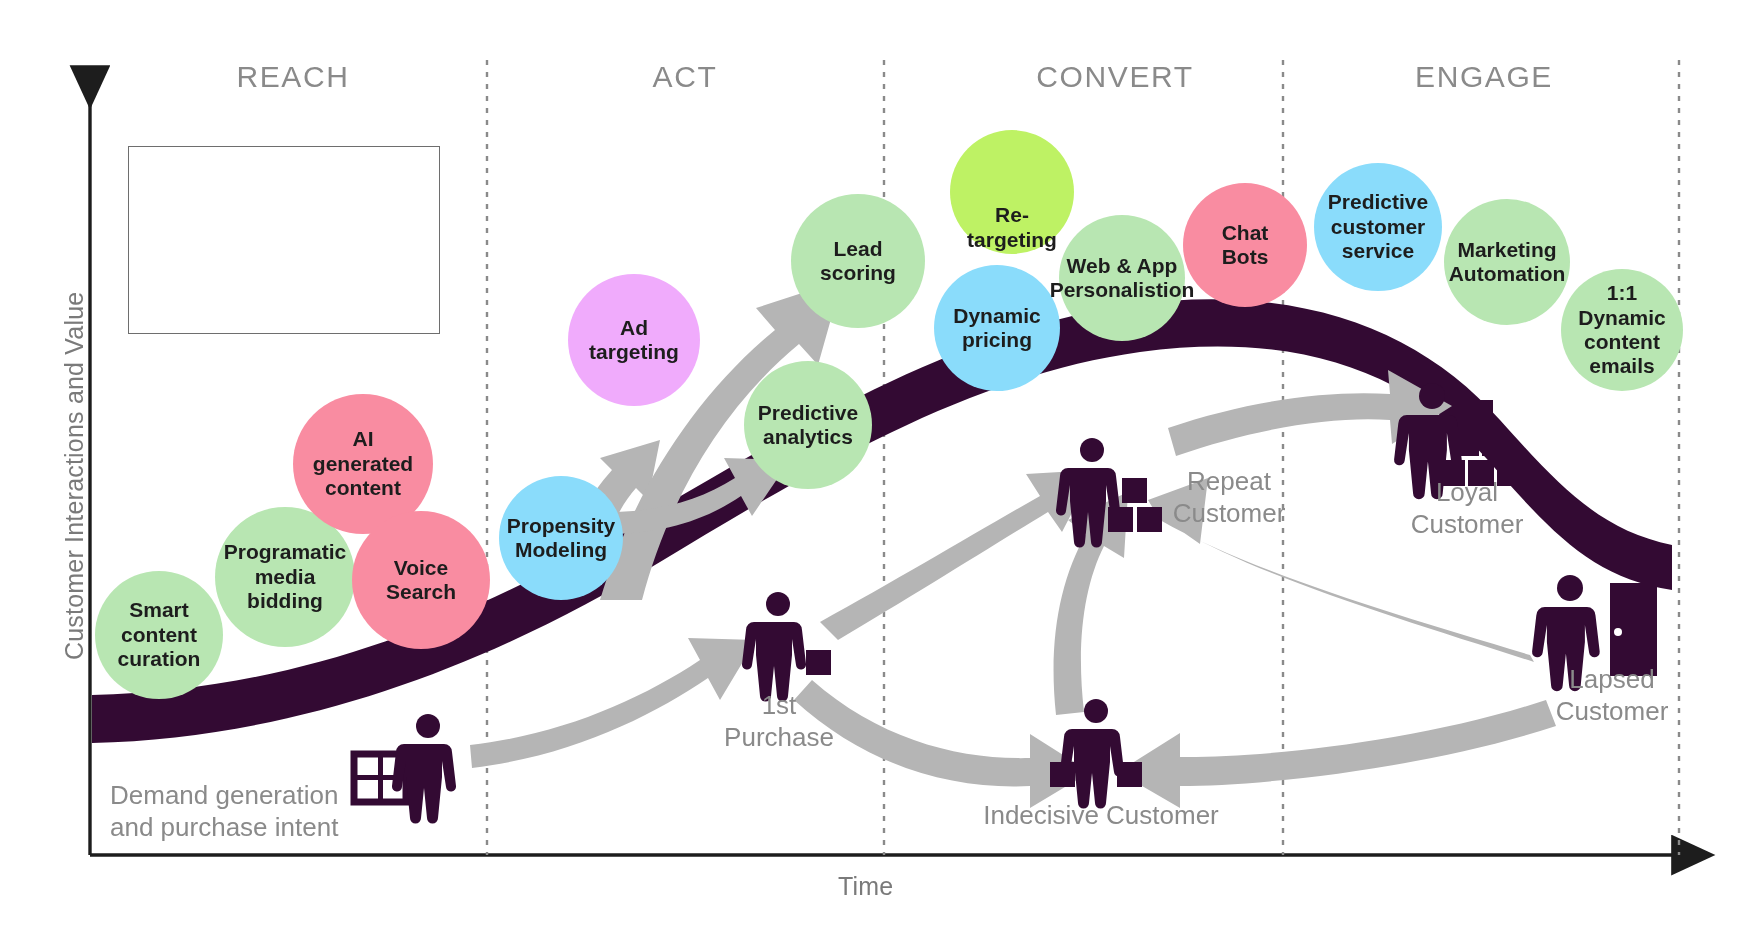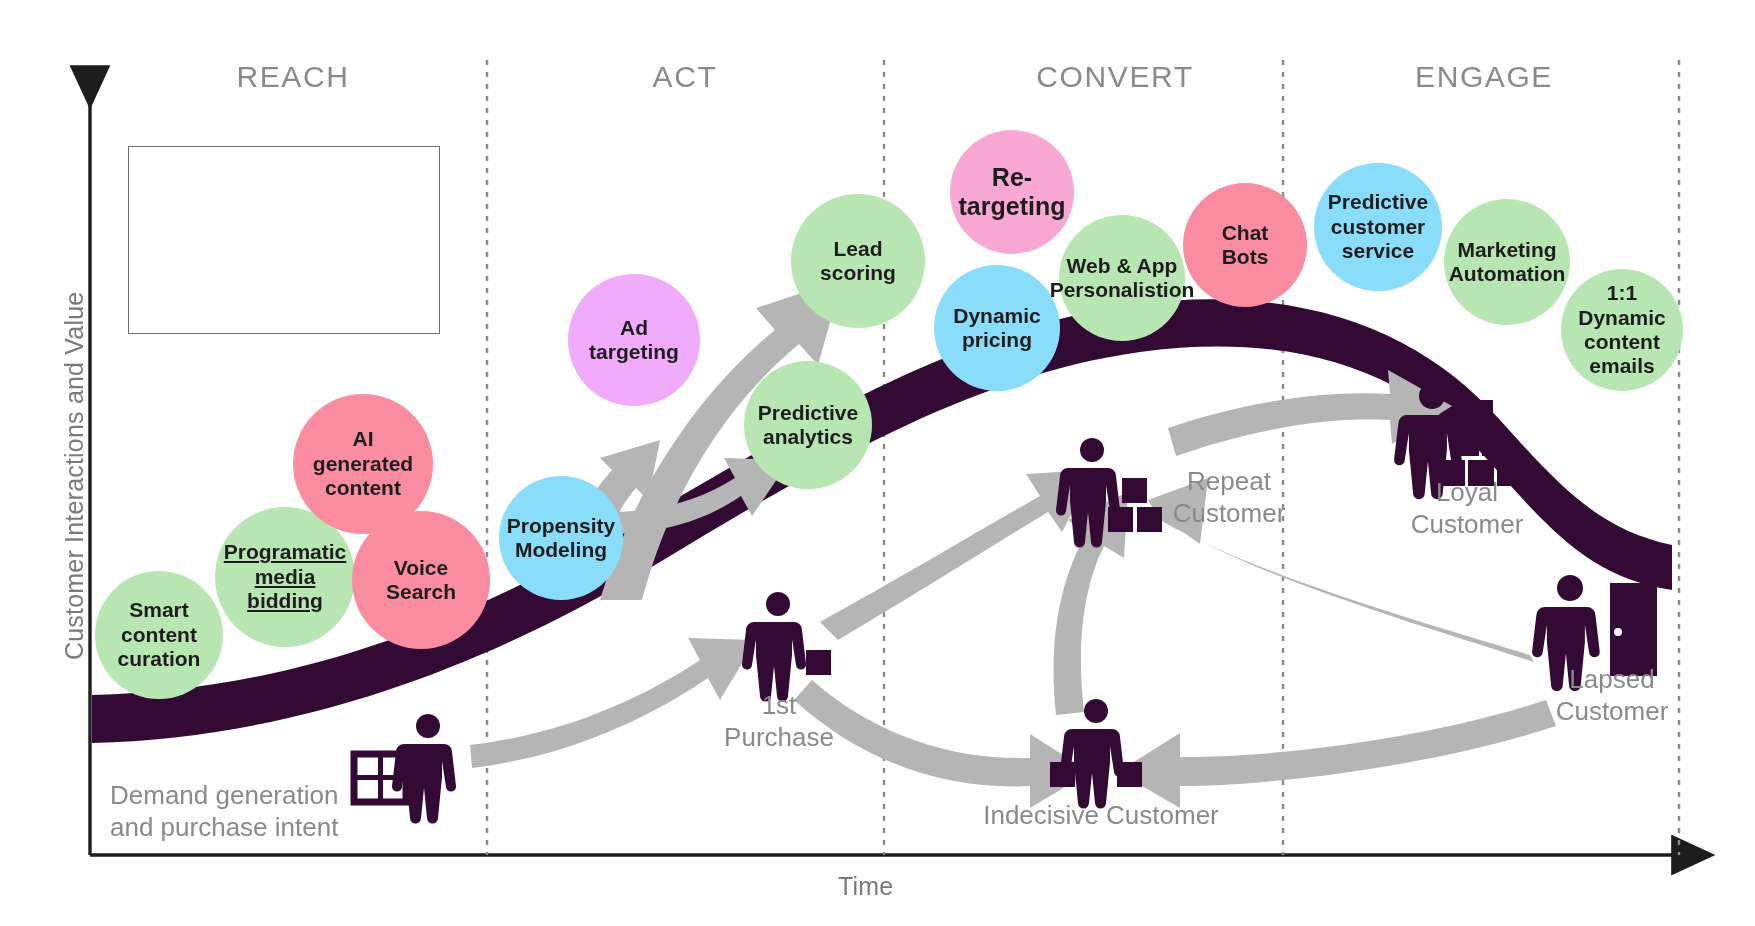--- a/index.html
+++ b/index.html
@@ -191,42 +191,42 @@
   <div class="axis-label" id="ylabel">Customer Interactions and Value</div>
   <div class="axis-label" id="xlabel">Time</div>
 
   <div class="legend-box">
   </div>
 
   <div id="bubbles">
       <div class="bubble" style="left: 95px; top: 571px; width: 128px; height: 128px; background: rgb(184, 230, 178); font-size: 21px;">
         <span>Smart<br>content<br>curation</span>
       </div>
-      <div class="bubble" style="left: 215px; top: 507px; width: 140px; height: 140px; background: rgb(184, 230, 178); font-size: 21px; text-decoration: underline;">
+      <div class="bubble" style="left: 215px; top: 507px; width: 140px; height: 140px; background: rgb(184, 230, 178); font-size: 21px;">
         <span>Programatic<br>media<br>bidding</span>
       </div>
       <div class="bubble" style="left: 293px; top: 394px; width: 140px; height: 140px; background: rgb(249, 140, 161); font-size: 21px;">
         <span>AI<br>generated<br>content</span>
       </div>
       <div class="bubble" style="left: 352px; top: 511px; width: 138px; height: 138px; background: rgb(249, 140, 161); font-size: 21px;">
         <span>Voice<br>Search</span>
       </div>
       <div class="bubble" style="left: 499px; top: 476px; width: 124px; height: 124px; background: rgb(138, 220, 251); font-size: 21px;">
         <span>Propensity<br>Modeling</span>
       </div>
       <div class="bubble" style="left: 568px; top: 274px; width: 132px; height: 132px; background: #f0abfc; font-size: 21px;">
         <span>Ad<br>targeting</span>
       </div>
       <div class="bubble" style="left: 744px; top: 361px; width: 128px; height: 128px; background: rgb(184, 230, 178); font-size: 21px;">
         <span>Predictive<br>analytics</span>
       </div>
       <div class="bubble" style="left: 791px; top: 194px; width: 134px; height: 134px; background: rgb(184, 230, 178); font-size: 21px;">
         <span>Lead<br>scoring</span>
       </div>
-      <div class="bubble" style="left: 950px; top: 130px; width: 124px; height: 124px; background: #f9a8d4; font-size: 25px;">
+      <div class="bubble" style="left: 950px; top: 130px; width: 124px; height: 124px; background: #bef264; font-size: 21px; align-items: flex-end;">
         <span>Re-targeting</span>
       </div>
       <div class="bubble" style="left: 934px; top: 265px; width: 126px; height: 126px; background: rgb(138, 220, 251); font-size: 21px;">
         <span>Dynamic<br>pricing</span>
       </div>
       <div class="bubble" style="left: 1059px; top: 215px; width: 126px; height: 126px; background: rgb(184, 230, 178); font-size: 21px;">
         <span>Web &amp; App<br>Personalistion</span>
       </div>
       <div class="bubble" style="left: 1183px; top: 183px; width: 124px; height: 124px; background: rgb(249, 140, 161); font-size: 21px;">
         <span>Chat<br>Bots</span>

